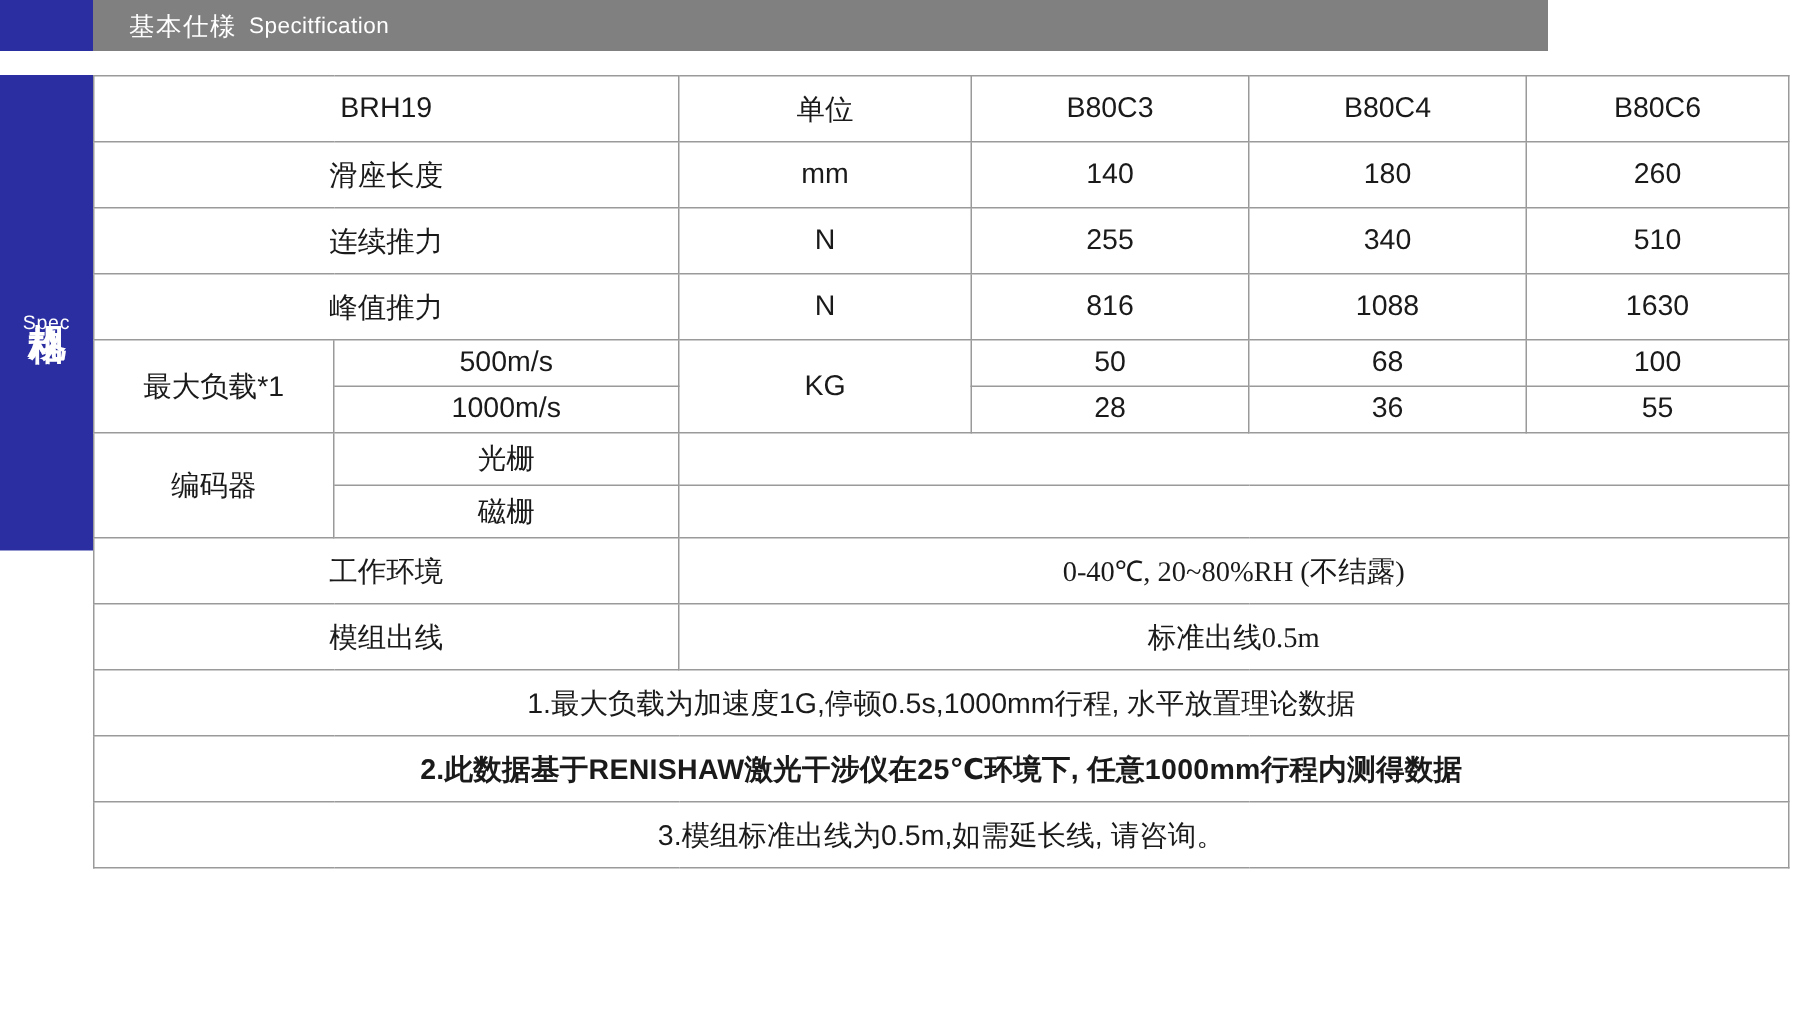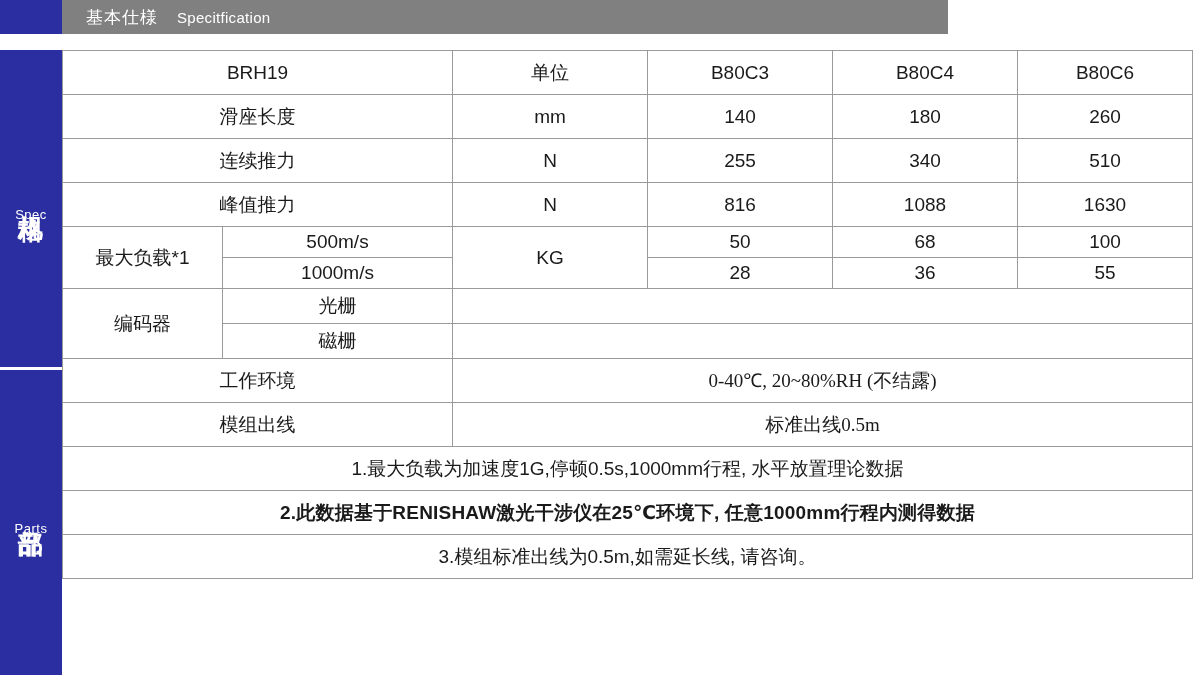--- a/index.html
+++ b/index.html
@@ -13,21 +13,21 @@
     font-family: "Liberation Sans", "DejaVu Sans", sans-serif;
     color: #1a1a1a;
     overflow: hidden;
   }
 
   
   .header-bar {
     position: absolute;
     left: 0;
     top: 0;
-    width: 948px;
+    width: 1032px;
     height: 34px;
     display: flex;
     align-items: stretch;
   }
   .header-accent {
     width: 62px;
     background: #2b2ea0;
   }
   .header-strip {
     flex: 1;
@@ -38,21 +38,21 @@
     box-sizing: border-box;
   }
   .header-title-cn {
     color: #ffffff;
     font-size: 17px;
     letter-spacing: 1px;
   }
   .header-title-en {
     color: #ffffff;
     font-size: 15px;
-    margin-left: 19px;
+    margin-left: 8px;
     letter-spacing: 0.3px;
   }
 
   
   .sheet {
     position: absolute;
     left: 0;
     top: 50px;
     width: 1200px;
     height: 625px;
@@ -136,24 +136,20 @@
     <span class="header-title-en">Specitfication</span>
   </div>
 </div>
 
 <div class="sheet">
 
   <div class="side-col">
     <div class="side-block spec">
       <div class="side-cn">规格</div>
       <div class="side-en">Spec</div>
-    </div>
-    <div class="side-block parts">
-      <div class="side-cn">部品</div>
-      <div class="side-en">Parts</div>
     </div>
   </div>
 
   <div class="table-wrap">
     <table class="spec-table">
       <colgroup>
         <col style="width:160px">
         <col style="width:230px">
         <col style="width:195px">
         <col style="width:185px">

